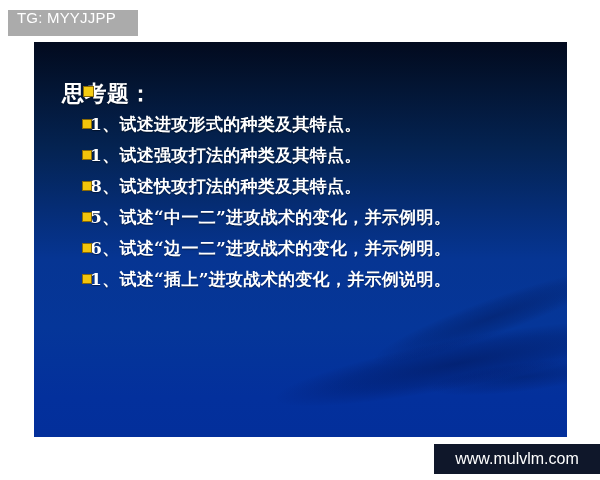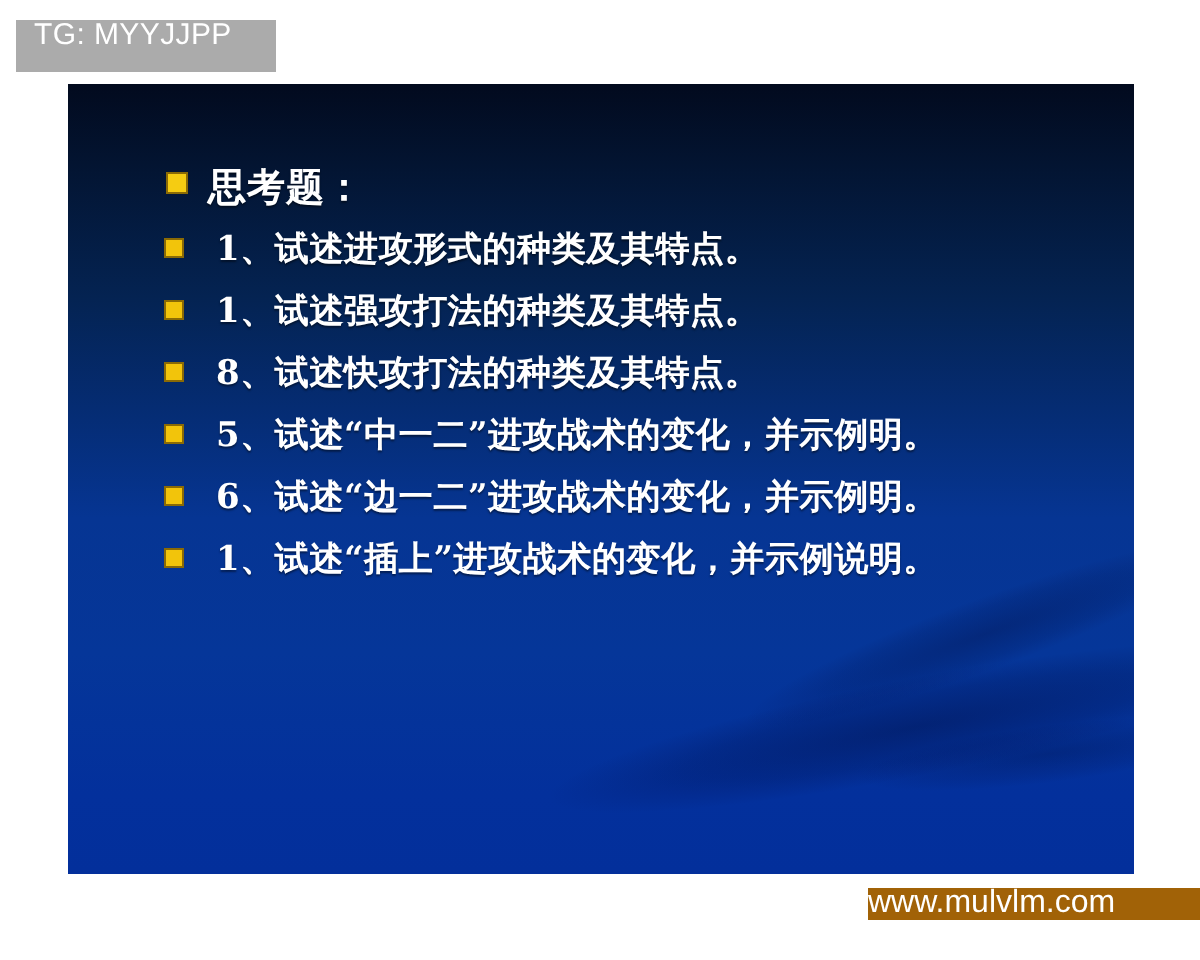--- a/index.html
+++ b/index.html
@@ -127,40 +127,41 @@
     height: 10px;
   }
   .bullet-text {
     color: #ffffff;
     font-family: "DejaVu Serif", "Liberation Serif", serif;
     font-weight: bold;
     white-space: nowrap;
     text-shadow: 0 1px 1px rgba(0,0,0,0.45);
   }
   .row-title .bullet-text {
-    margin-left: 70px;
-    font-size: 19px;
+    margin-left: 28px;
+    font-size: 22px;
     letter-spacing: 0.5px;
   }
   .row-item .bullet-text {
-    margin-left: 74px;
+    margin-left: 56px;
     font-size: 17px;
     letter-spacing: 0.3px;
   }
 
   
   #watermark {
     position: absolute;
     left: 434px;
     top: 444px;
     width: 166px;
-    height: 16px;
-    background: #a16207;
+    height: 30px;
+    background: #0f172a;
     display: flex;
     align-items: center;
+    justify-content: center;
     z-index: 20;
   }
   #watermark .wm-text {
     color: #ffffff;
     font-size: 16px;
     font-family: "Liberation Sans", sans-serif;
     line-height: 1;
     white-space: nowrap;
   }
 </style>

